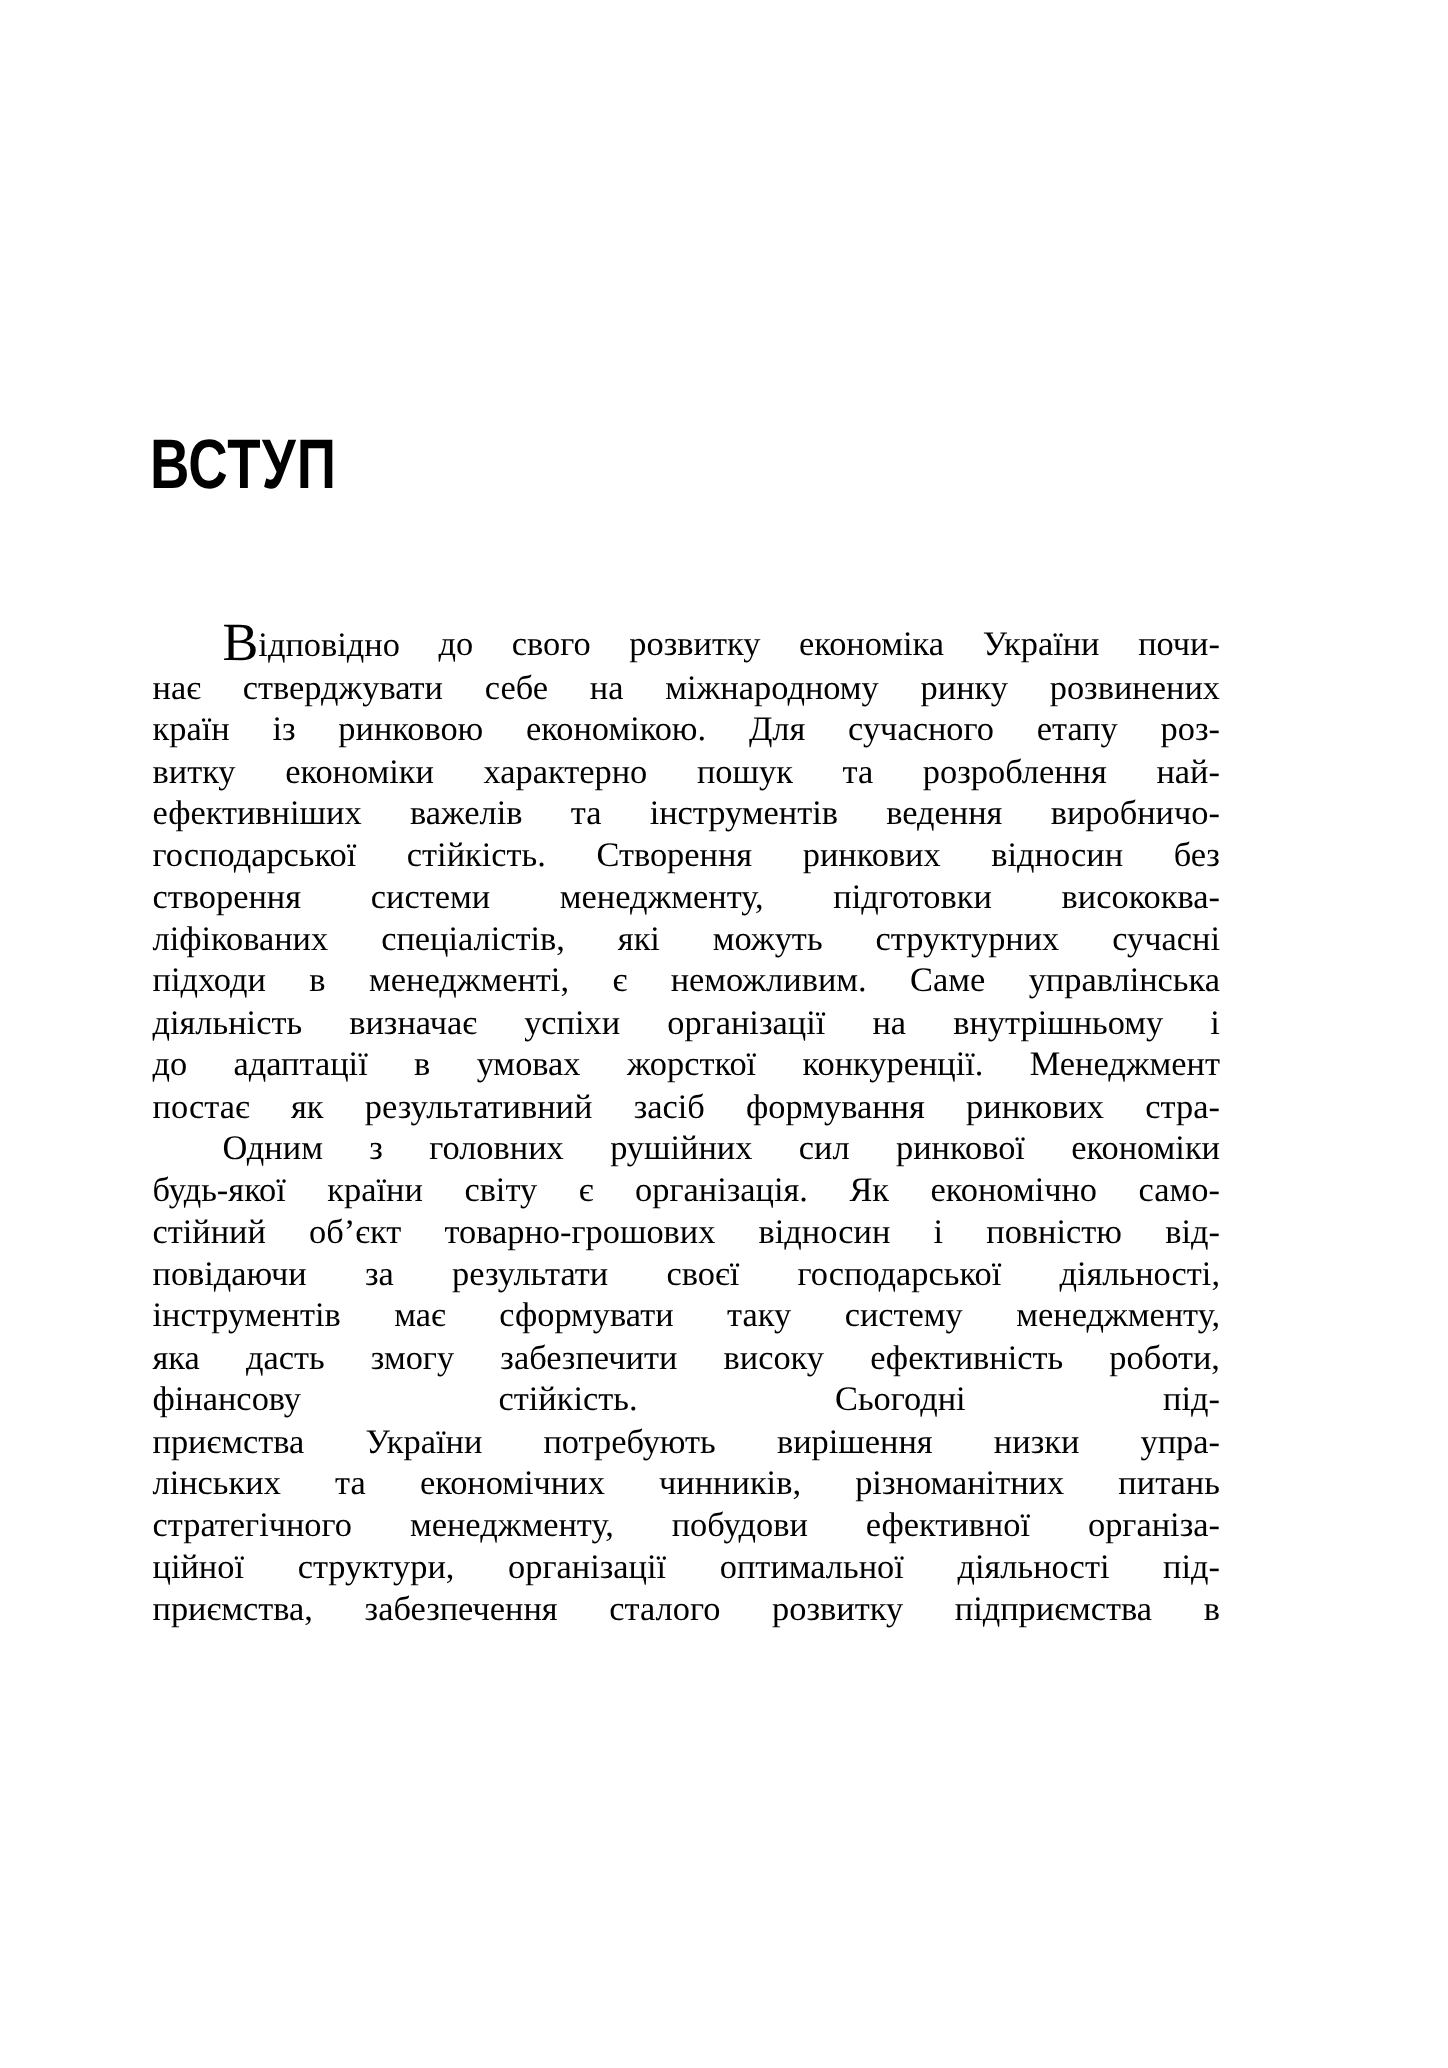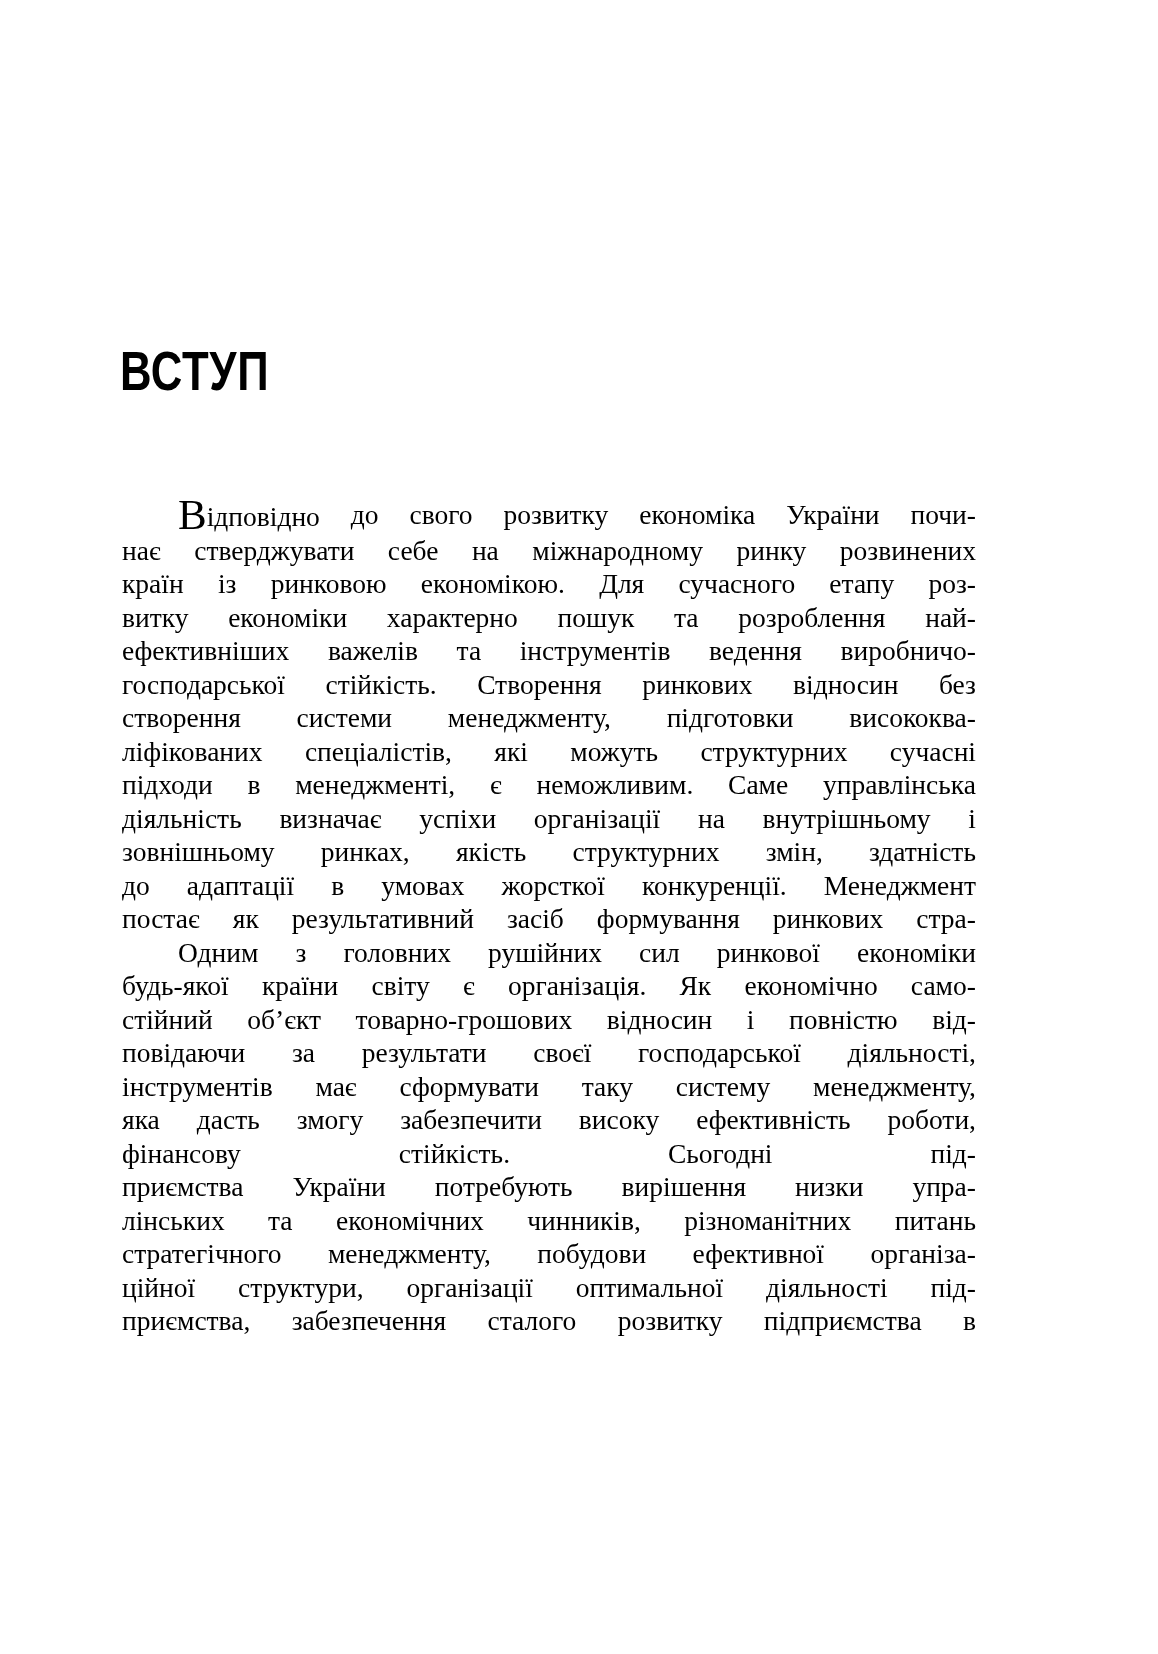--- a/index.html
+++ b/index.html
@@ -187,28 +187,20 @@
           <span class="line just">
             <span>діяльність</span>
             <span>визначає</span>
             <span>успіхи</span>
             <span>організації</span>
             <span>на</span>
             <span>внутрішньому</span>
             <span>і</span>
           </span>
           <span class="line just">
-            <span>зовнішньому</span>
-            <span>ринках,</span>
-            <span>якість</span>
-            <span>структурних</span>
-            <span>змін,</span>
-            <span>здатність</span>
-          </span>
-          <span class="line just">
             <span>до</span>
             <span>адаптації</span>
             <span>в</span>
             <span>умовах</span>
             <span>жорсткої</span>
             <span>конкуренції.</span>
             <span>Менеджмент</span>
           </span>
           <span class="line just">
             <span>постає</span>

